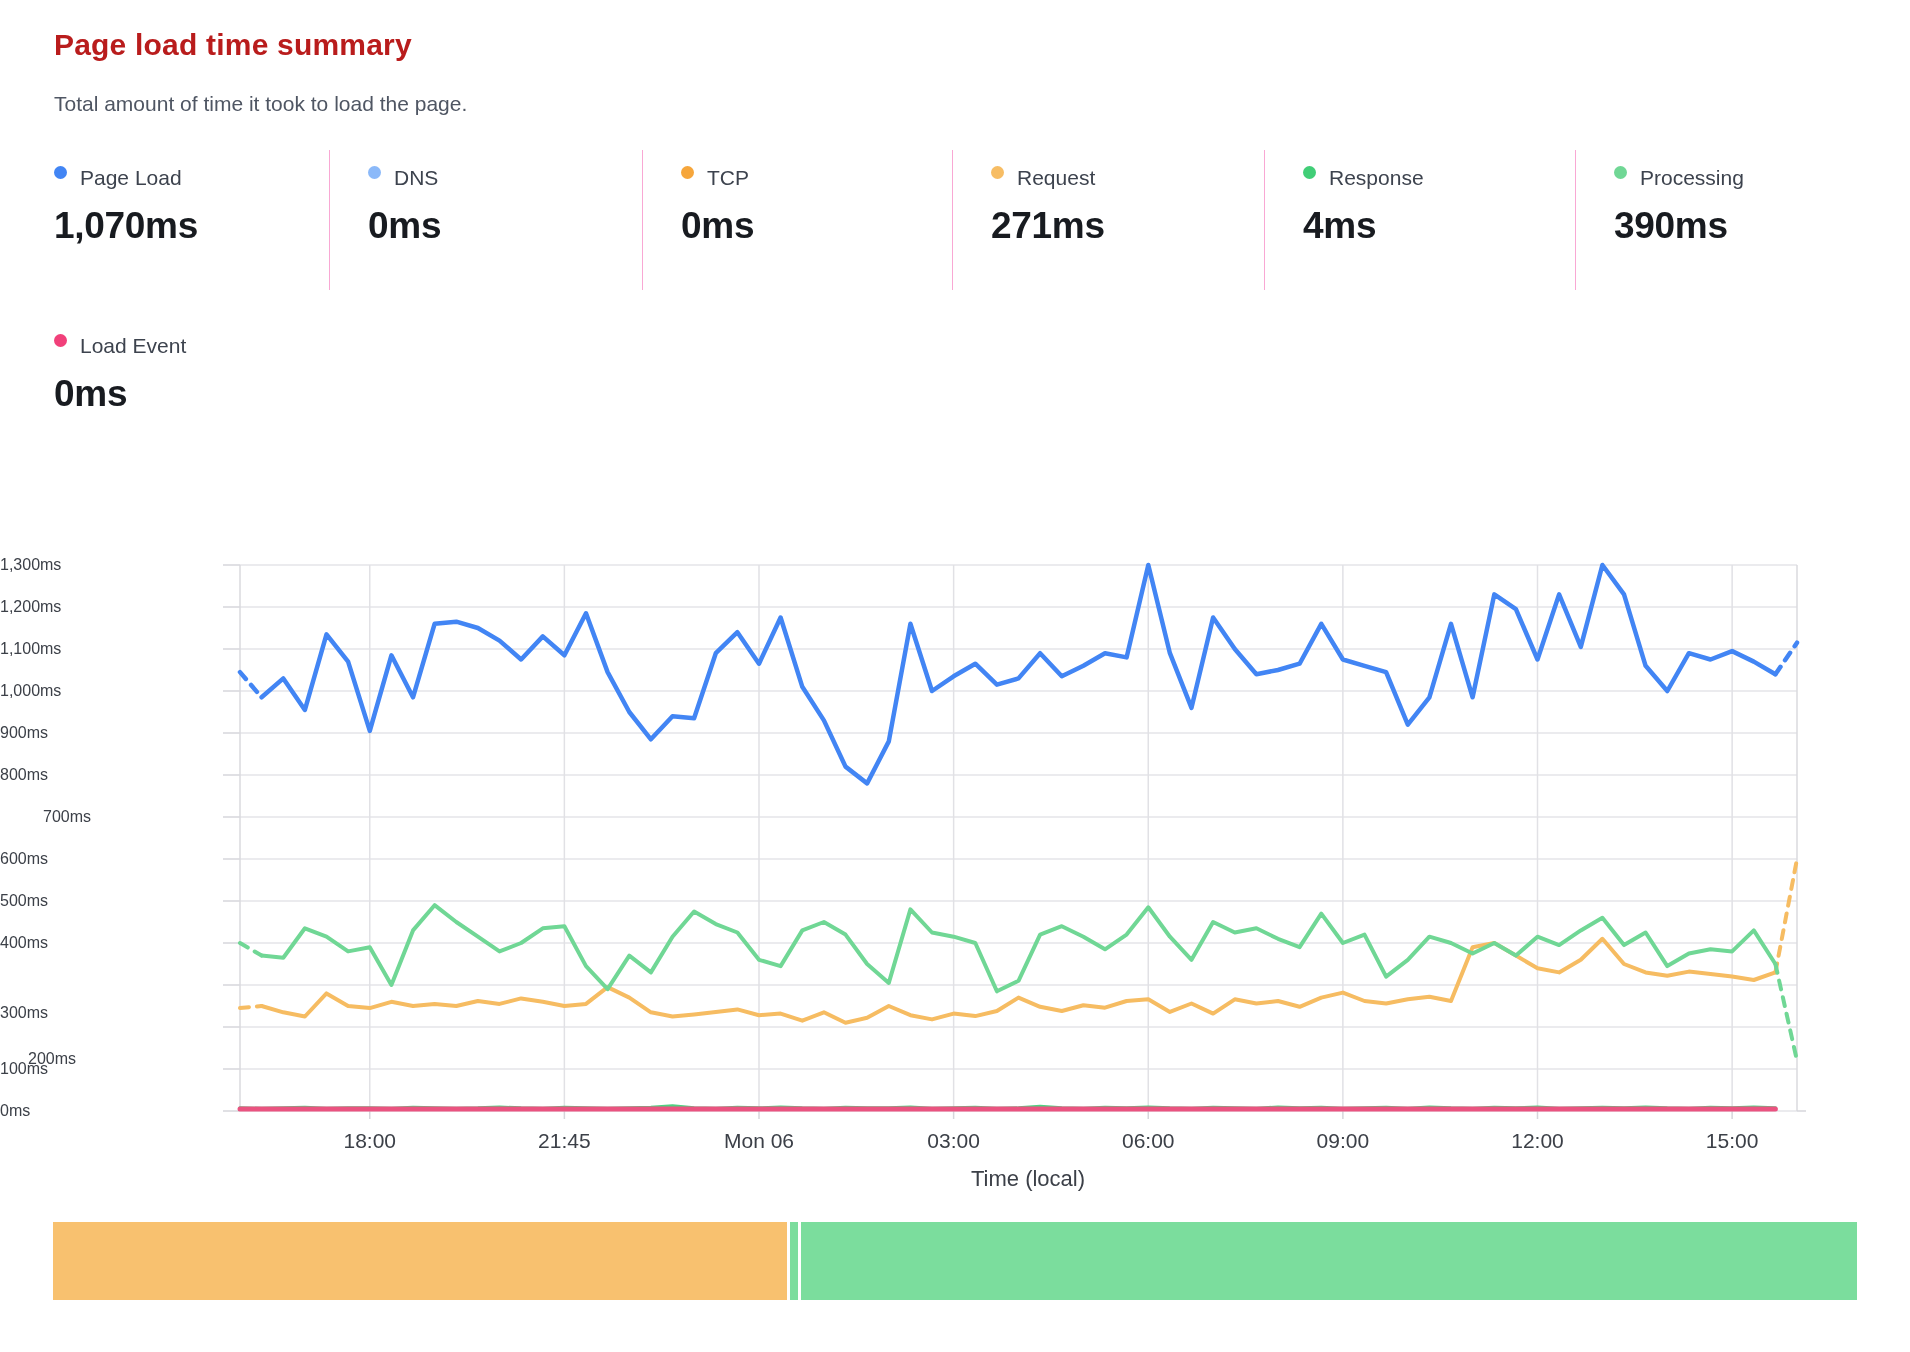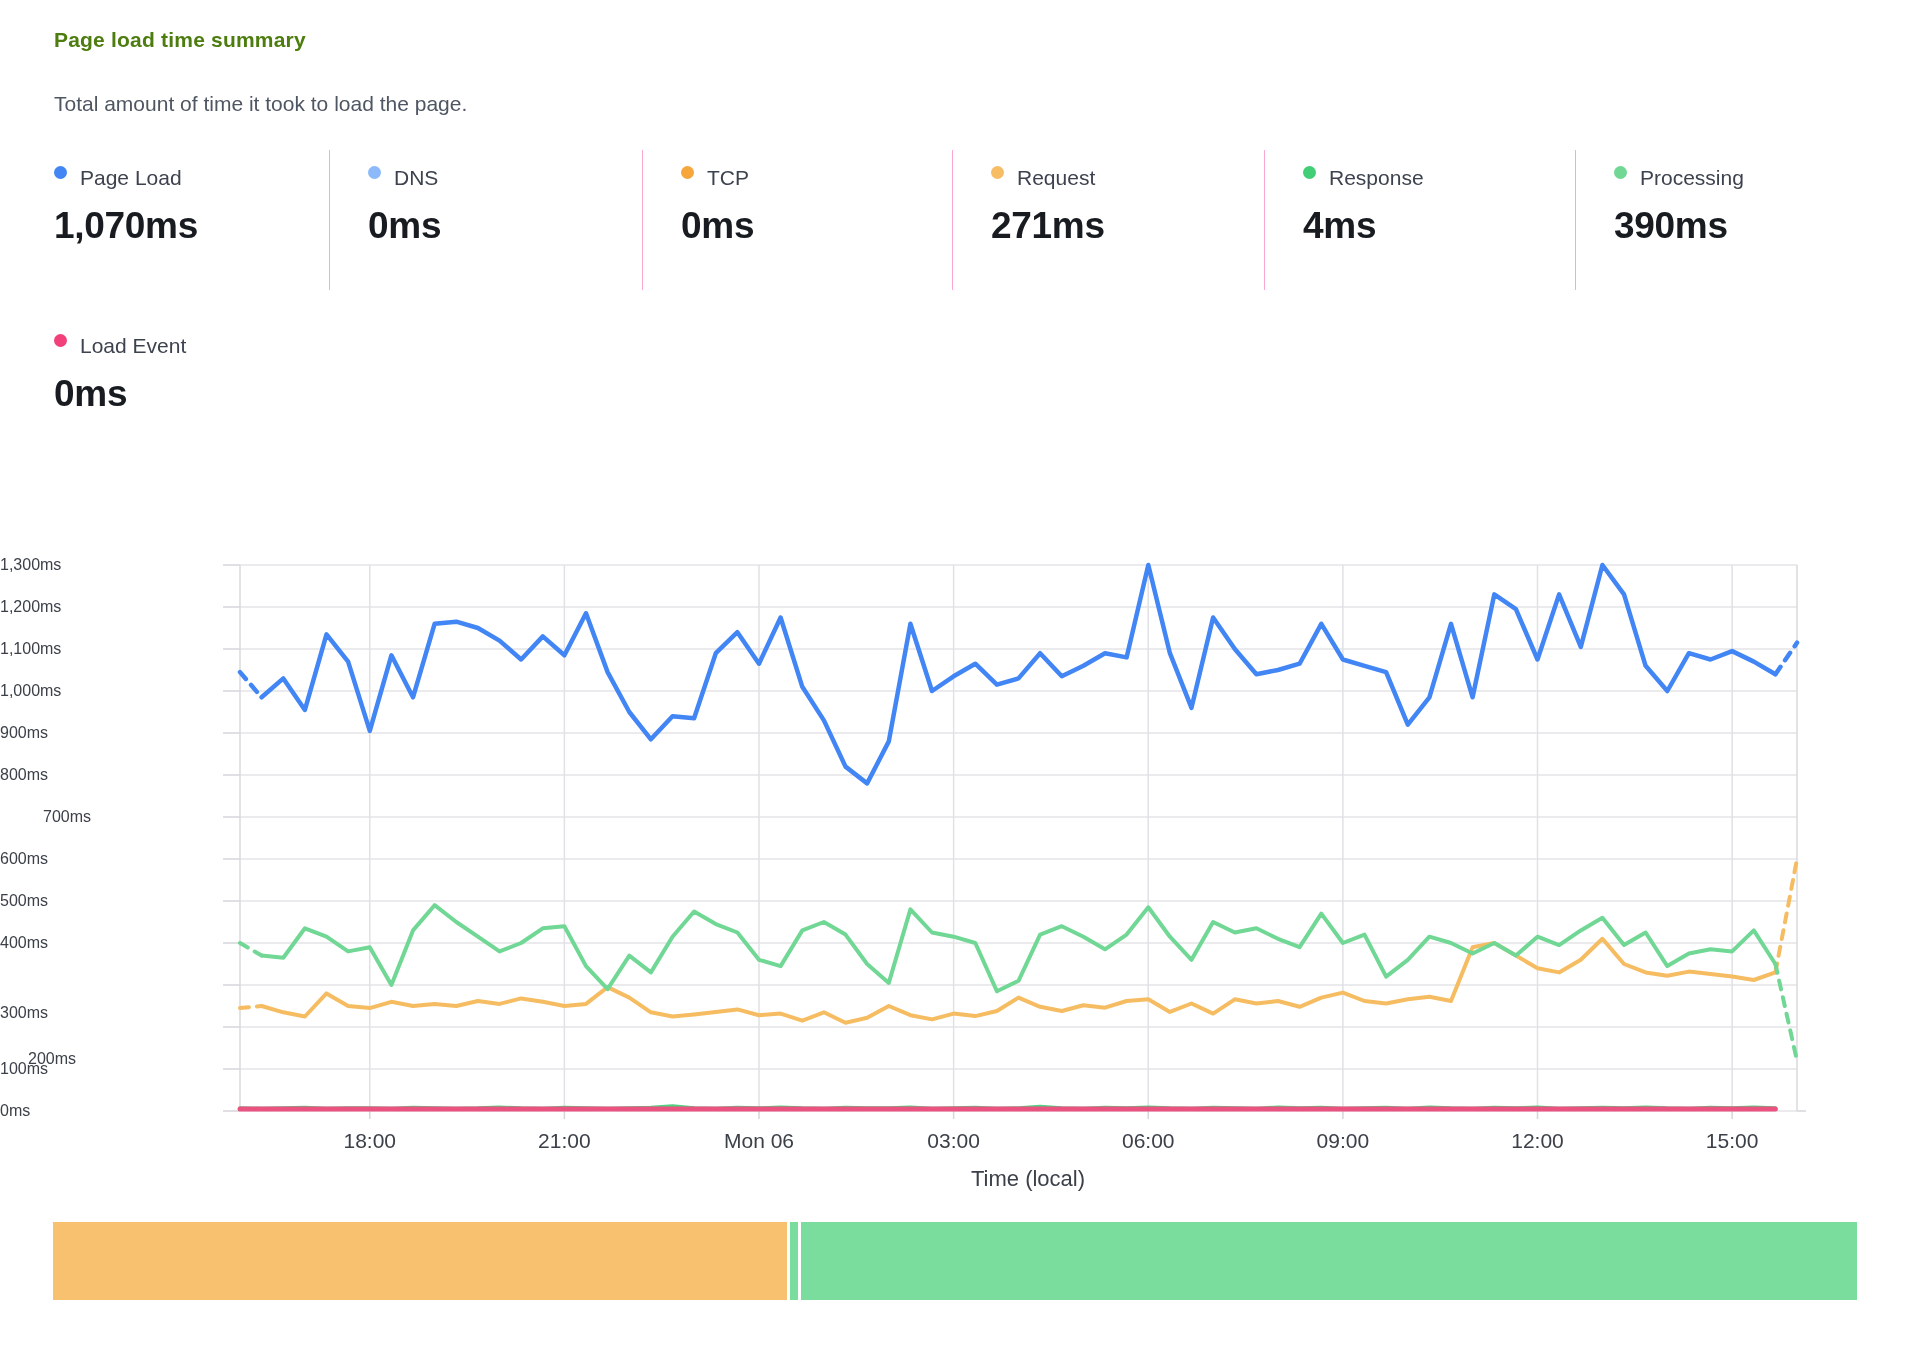--- a/index.html
+++ b/index.html
@@ -1,19 +1,19 @@
 <!DOCTYPE html>
 <html><head>
 <meta charset="utf-8">
 <style>
   html,body{margin:0;padding:0;background:#ffffff;}
   body{width:1910px;height:1352px;position:relative;overflow:hidden;
        font-family:"Liberation Sans", sans-serif;color:#1a1d24;}
   .abs{position:absolute;}
-  .page-title{left:54px;top:28px;font-size:21px;font-weight:700;color:#4d7c0f;letter-spacing:.2px;}
+  .page-title{left:54px;top:28px;font-size:30px;font-weight:700;color:#b91c1c;letter-spacing:.2px;}
   .page-subtitle{left:54px;top:92px;font-size:21px;font-weight:400;color:#4f5663;}
   .stats-row{left:0;top:150px;width:1880px;height:140px;display:flex;}
   .stat-cell{box-sizing:border-box;height:140px;padding-top:16px;}
   .stat-cell.first{width:329px;padding-left:54px;}
   .stat-cell.bordered{border-left:1px solid #f9a8d4;padding-left:38px;}
   .c2{width:313px;} .c3{width:310px;} .c4{width:312px;} .c5{width:311px;} .c6{width:290px;}
   .stat-label{display:flex;gap:13px;font-size:21px;color:#3d434e;}
   .stat-dot{width:13px;height:13px;border-radius:50%;flex:0 0 auto;}
   .stat-value{margin-top:15px;font-size:37px;font-weight:700;color:#181b20;letter-spacing:-.3px;}
   .load-event-block{left:54px;top:334px;}
@@ -156,21 +156,21 @@
     <div class="y-label" style="top: 804px; margin-left: 43px;">700ms</div>
     <div class="y-label" style="top: 762px;">800ms</div>
     <div class="y-label" style="top: 720px;">900ms</div>
     <div class="y-label" style="top: 678px;">1,000ms</div>
     <div class="y-label" style="top: 636px;">1,100ms</div>
     <div class="y-label" style="top: 594px;">1,200ms</div>
     <div class="y-label" style="top: 552px;">1,300ms</div>
   </div>
 <div id="x-labels">
     <div class="abs x-label" style="left: 309.75px; top: 1128px;">18:00</div>
-    <div class="abs x-label" style="left: 504.375px; top: 1128px;">21:00</div>
+    <div class="abs x-label" style="left: 504.375px; top: 1128px;">21:45</div>
     <div class="abs x-label" style="left: 699px; top: 1128px;">Mon 06</div>
     <div class="abs x-label" style="left: 893.625px; top: 1128px;">03:00</div>
     <div class="abs x-label" style="left: 1088.25px; top: 1128px;">06:00</div>
     <div class="abs x-label" style="left: 1282.88px; top: 1128px;">09:00</div>
     <div class="abs x-label" style="left: 1477.5px; top: 1128px;">12:00</div>
     <div class="abs x-label" style="left: 1672.12px; top: 1128px;">15:00</div>
   </div>
 <div class="abs axis-title">Time (local)</div>
 
 <div class="abs timeline-bar" id="timeline-bar">

